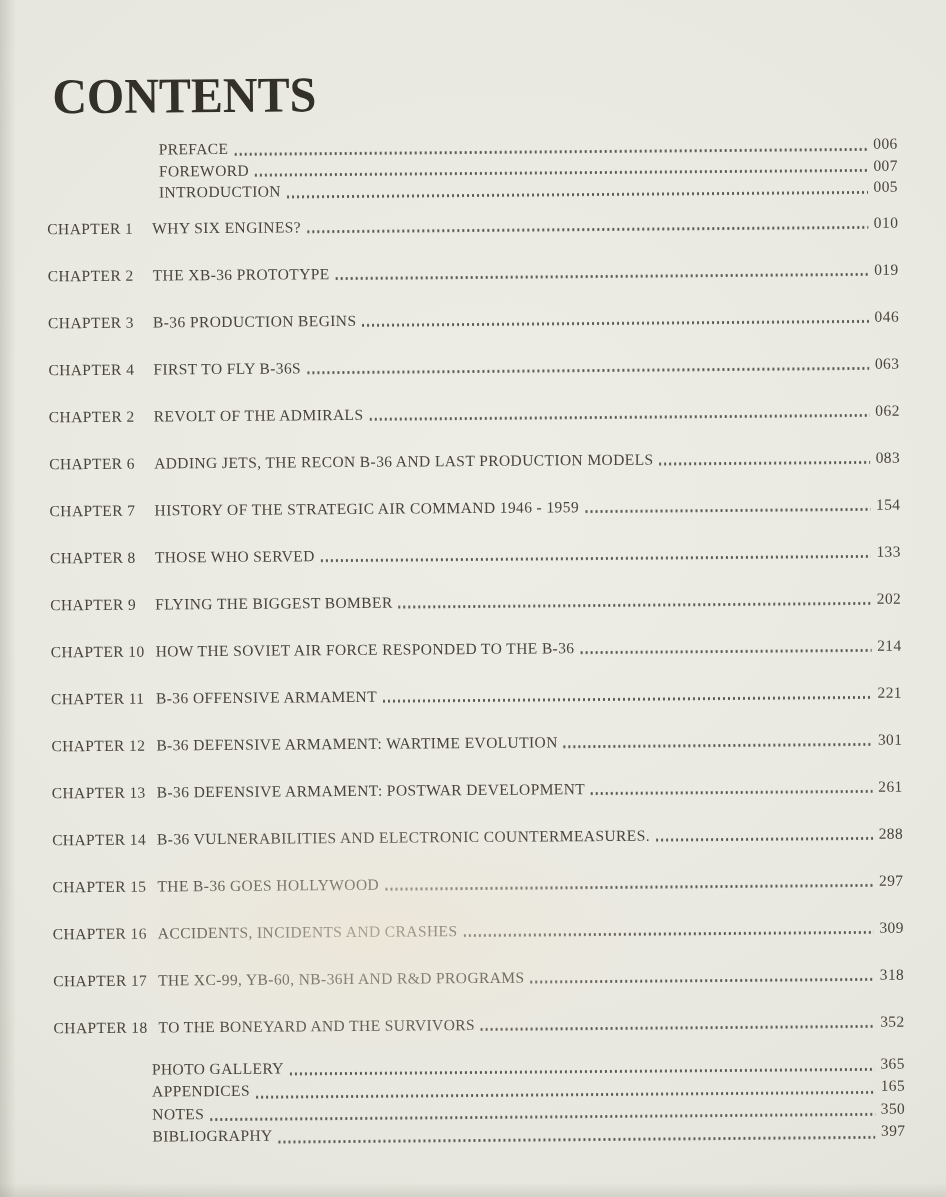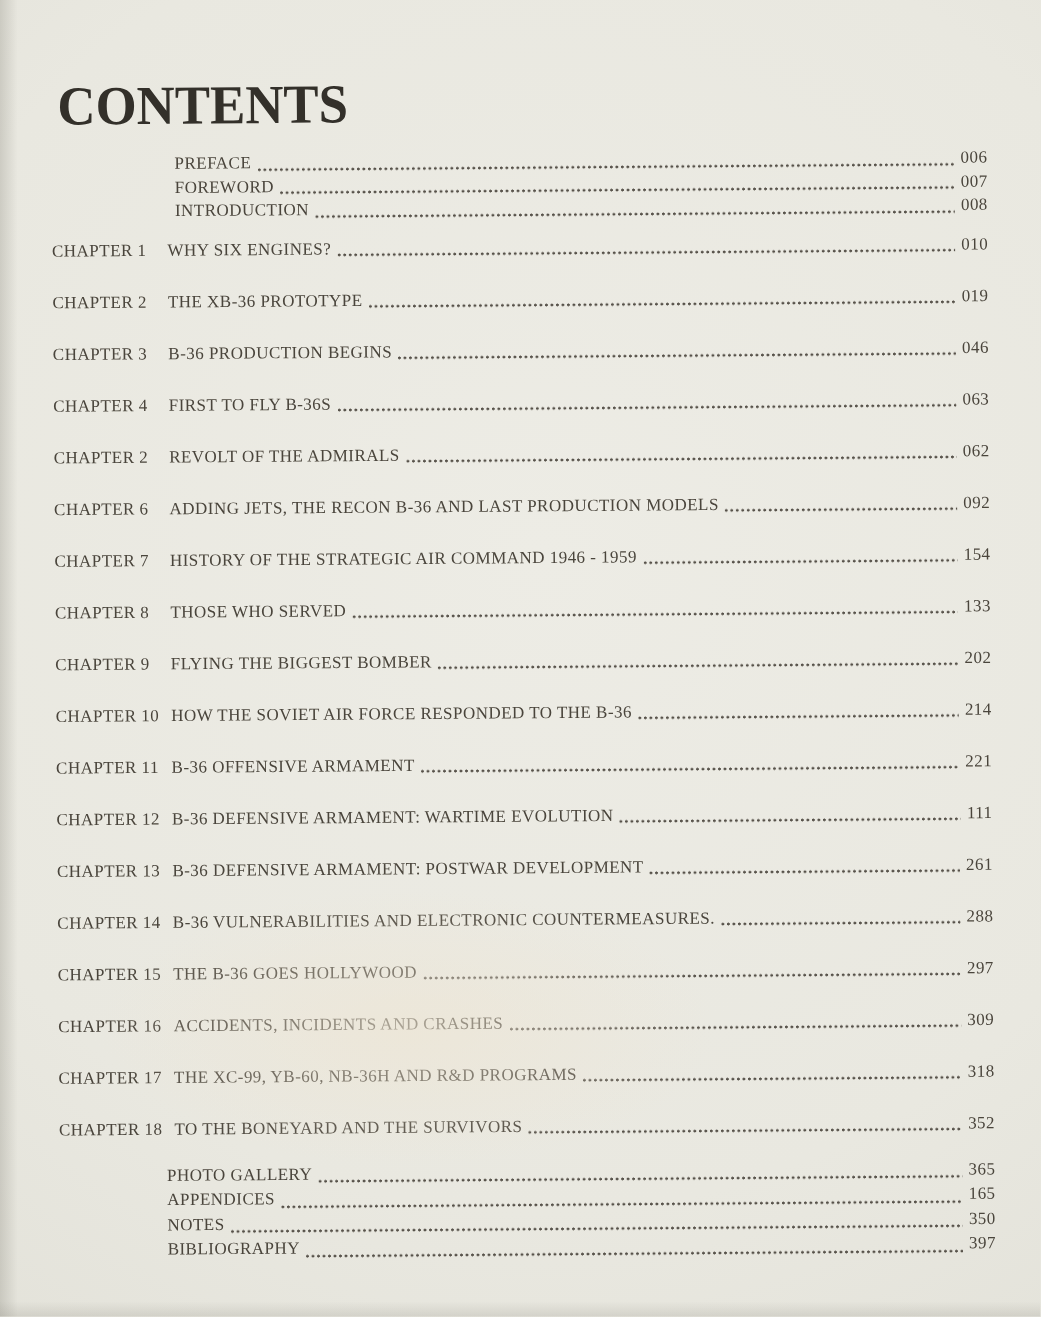--- a/index.html
+++ b/index.html
@@ -86,21 +86,21 @@
         <span class="page-num">006</span>
       </div>
       <div class="toc-row">
         <span class="entry-title">FOREWORD</span>
         <span class="leader"></span>
         <span class="page-num">007</span>
       </div>
       <div class="toc-row">
         <span class="entry-title">INTRODUCTION</span>
         <span class="leader"></span>
-        <span class="page-num">008</span>
+        <span class="page-num">005</span>
       </div>
     </div>
   <div class="chapter-list" id="chapter-list">
       <div class="toc-row">
         <span class="chap-label">CHAPTER 1</span>
         <span class="entry-title">WHY SIX ENGINES?</span>
         <span class="leader"></span>
         <span class="page-num">010</span>
       </div>
       <div class="toc-row">
@@ -124,21 +124,21 @@
       <div class="toc-row">
         <span class="chap-label">CHAPTER 2</span>
         <span class="entry-title">REVOLT OF THE ADMIRALS</span>
         <span class="leader"></span>
         <span class="page-num">062</span>
       </div>
       <div class="toc-row">
         <span class="chap-label">CHAPTER 6</span>
         <span class="entry-title">ADDING JETS, THE RECON B-36 AND LAST PRODUCTION MODELS</span>
         <span class="leader"></span>
-        <span class="page-num">092</span>
+        <span class="page-num">083</span>
       </div>
       <div class="toc-row">
         <span class="chap-label">CHAPTER 7</span>
         <span class="entry-title">HISTORY OF THE STRATEGIC AIR COMMAND 1946 - 1959</span>
         <span class="leader"></span>
         <span class="page-num">154</span>
       </div>
       <div class="toc-row">
         <span class="chap-label">CHAPTER 8</span>
         <span class="entry-title">THOSE WHO SERVED</span>
@@ -160,21 +160,21 @@
       <div class="toc-row">
         <span class="chap-label">CHAPTER 11</span>
         <span class="entry-title">B-36 OFFENSIVE ARMAMENT</span>
         <span class="leader"></span>
         <span class="page-num">221</span>
       </div>
       <div class="toc-row">
         <span class="chap-label">CHAPTER 12</span>
         <span class="entry-title">B-36 DEFENSIVE ARMAMENT: WARTIME EVOLUTION</span>
         <span class="leader"></span>
-        <span class="page-num">111</span>
+        <span class="page-num">301</span>
       </div>
       <div class="toc-row">
         <span class="chap-label">CHAPTER 13</span>
         <span class="entry-title">B-36 DEFENSIVE ARMAMENT: POSTWAR DEVELOPMENT</span>
         <span class="leader"></span>
         <span class="page-num">261</span>
       </div>
       <div class="toc-row">
         <span class="chap-label">CHAPTER 14</span>
         <span class="entry-title">B-36 VULNERABILITIES AND ELECTRONIC COUNTERMEASURES.</span>

